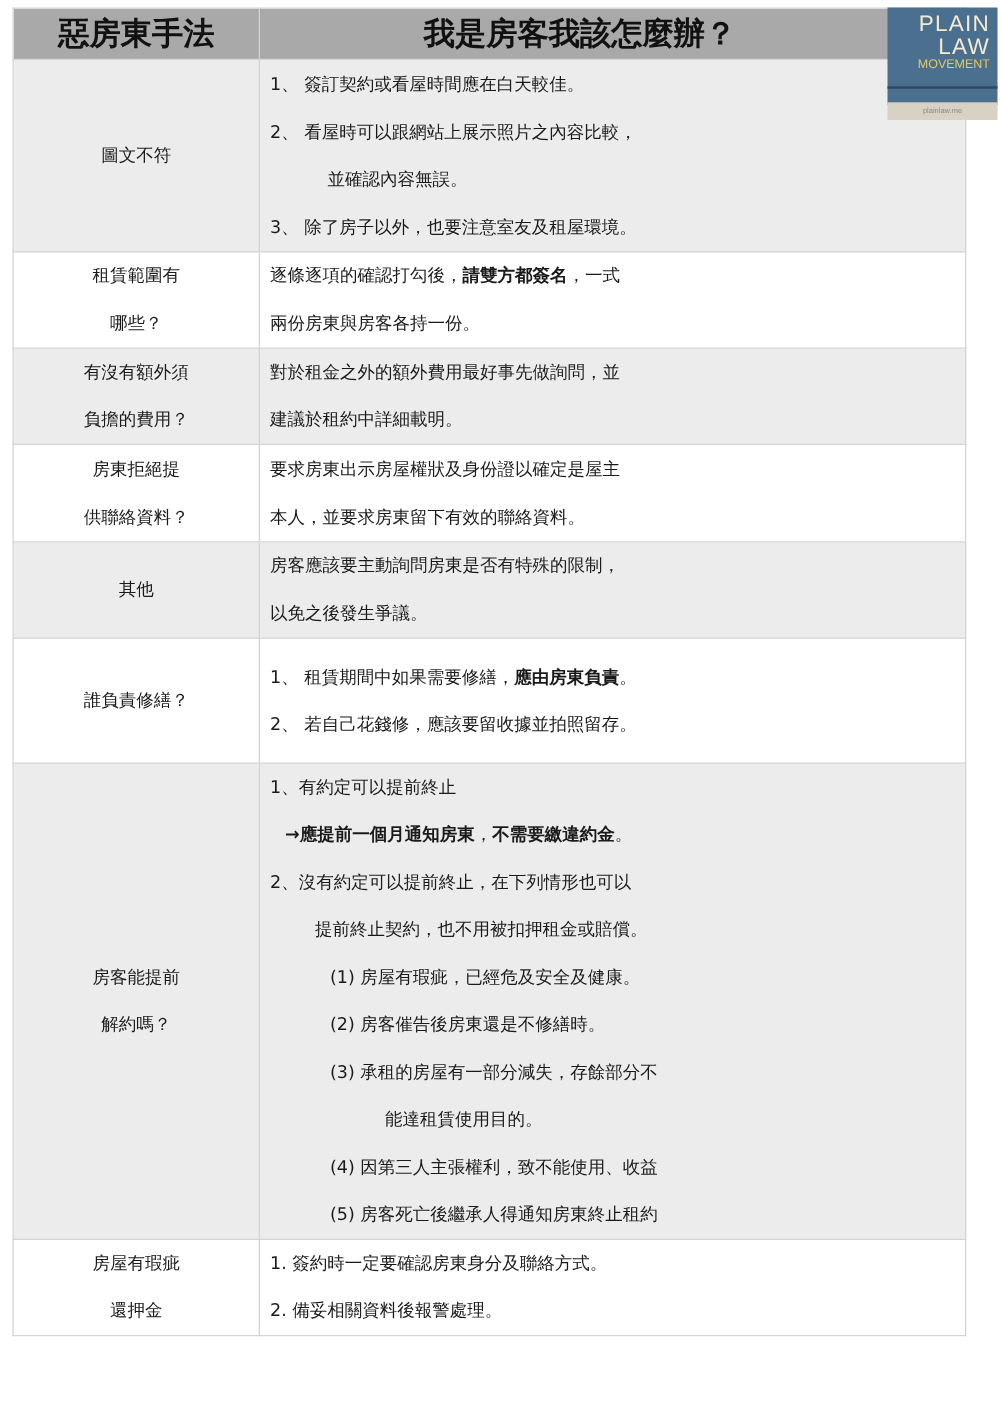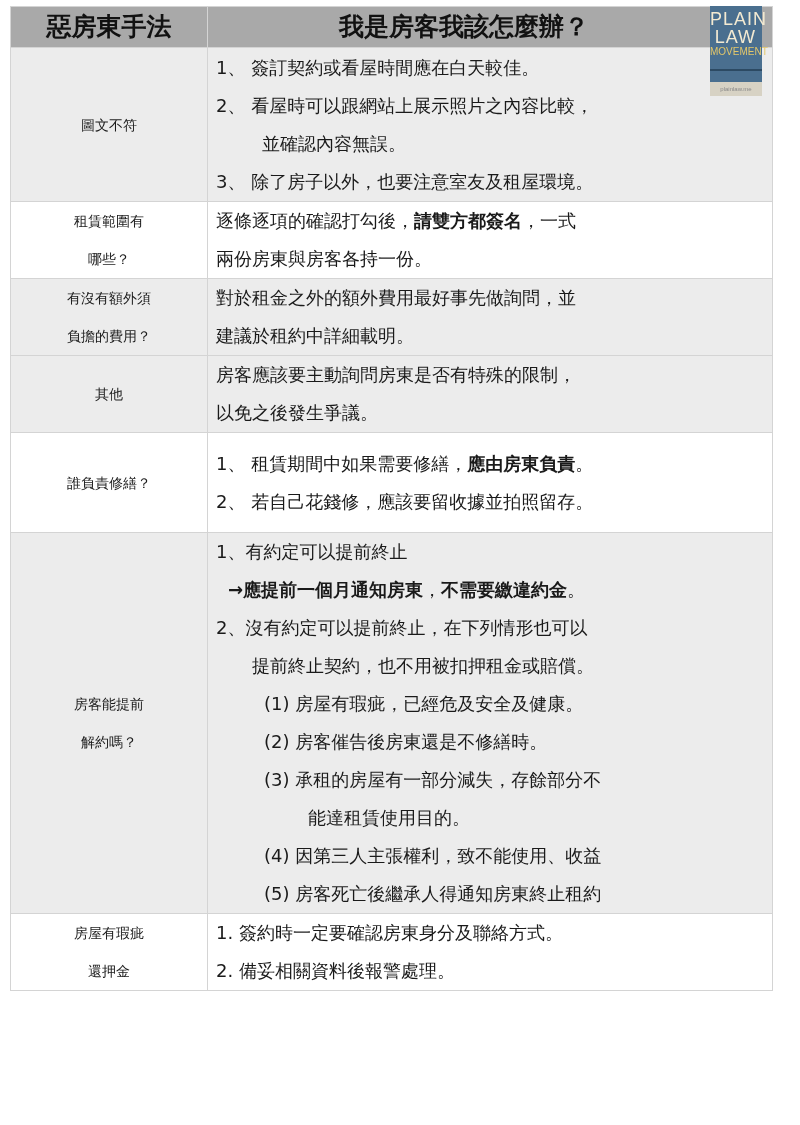--- a/index.html
+++ b/index.html
@@ -4,31 +4,31 @@
 <style>
   html, body { margin:0; padding:0; background:#ffffff; }
   body { width:800px; height:1125px; position:relative; overflow:hidden;
          font-family:"DejaVu Sans","Liberation Sans",sans-serif; color:#1a1a1a; }
   .table { position:absolute; left:10px; top:6px; width:763px; border-collapse:collapse; }
   .table td, .table th { border:1px solid #d4d4d4; padding:0; }
   .hdr th { background:#a9a9a9; height:40px; font-weight:bold; font-size:25px; color:#111; }
   .hdr th.c1 { width:196px; text-align:center; }
   .hdr th.c2 { text-align:center; padding-right:60px; }
   .c1 { width:196px; text-align:center; vertical-align:middle; font-size:14px; line-height:38px; }
-  .c2 { vertical-align:middle; font-size:18px; line-height:38px; padding-left:8px !important; }
+  .c2 { vertical-align:middle; font-size:14px; line-height:38px; padding-left:8px !important; }
   .gray td { background:#ececec; }
   .white td { background:#ffffff;margin-top:36px; }
   .line { display:block; white-space:nowrap; }
   .ind1 { padding-left:46px; }
   .ind2 { padding-left:36px; }
   .ind3 { padding-left:48px; }
   .ind4 { padding-left:92px; }
   .ind5 { padding-left:12px; }
   b { font-weight:bold; }
-  .logo { position:absolute; left:710px; top:6px; width:52px; height:78px; background:#4a6f8f;
+  .logo { position:absolute; left:710px; top:6px; width:88px; height:78px; background:#4a6f8f;
           border-bottom:2px solid #c9c3b0; box-sizing:border-box; text-align:right; padding:4px 6px 0 0; }
   .logo .w { display:block; color:#f3ead2; font-family:"Liberation Sans",sans-serif; font-size:18px; line-height:18px; letter-spacing:1px; }
   .logo .m { display:block; color:#e3c76a; font-family:"Liberation Sans",sans-serif; font-size:10px; line-height:12px; }
   .logo .s { position:absolute; left:0; right:0; bottom:-14px; height:14px; background:#d7d2c4;
              font-size:6px; color:#888; text-align:center; line-height:14px; font-family:"Liberation Sans",sans-serif; }
   .bar { position:absolute; left:0; right:0; top:63px; height:2px; background:#2c4a63; }
 </style>
 </head>
 <body>
 
@@ -66,20 +66,30 @@
     <td class="c1">
       <span class="line">有沒有額外須</span>
       <span class="line">負擔的費用？</span>
     </td>
     <td class="c2">
       <span class="line">對於租金之外的額外費用最好事先做詢問，並</span>
       <span class="line">建議於租約中詳細載明。</span>
     </td>
   </tr>
 
+  <tr class="white" style="height:78px">
+    <td class="c1">
+      <span class="line">房東拒絕提</span>
+      <span class="line">供聯絡資料？</span>
+    </td>
+    <td class="c2">
+      <span class="line">要求房東出示房屋權狀及身份證以確定是屋主</span>
+      <span class="line">本人，並要求房東留下有效的聯絡資料。</span>
+    </td>
+  </tr>
 
   <tr class="gray" style="height:77px">
     <td class="c1">
       <span class="line">其他</span>
     </td>
     <td class="c2">
       <span class="line">房客應該要主動詢問房東是否有特殊的限制，</span>
       <span class="line">以免之後發生爭議。</span>
     </td>
   </tr>

